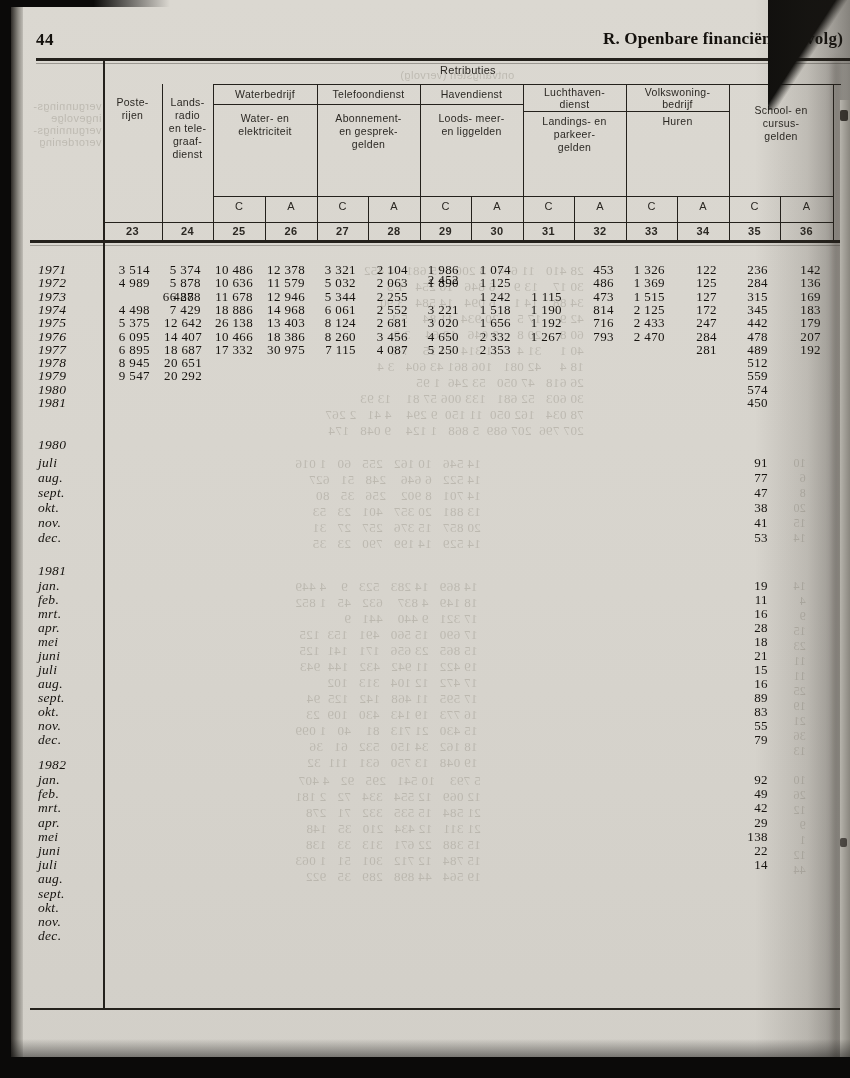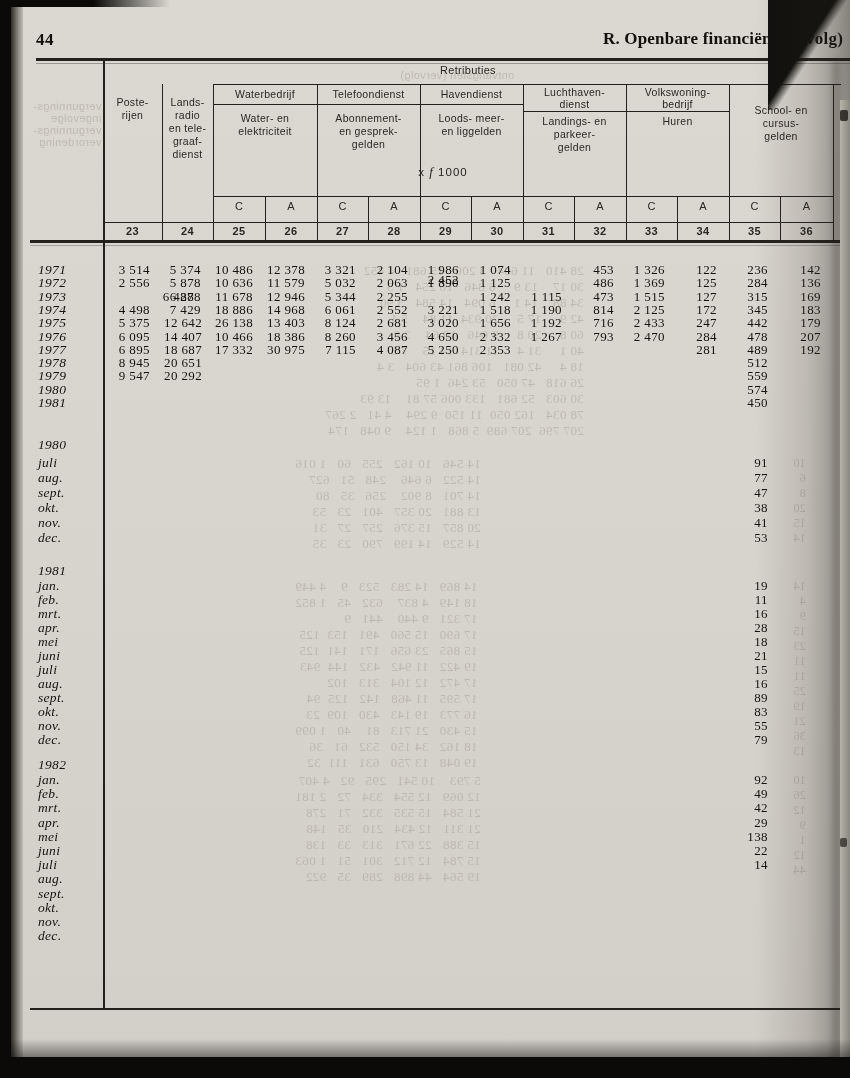--- a/index.html
+++ b/index.html
@@ -30,25 +30,20 @@
   .ov{position:absolute;z-index:6;pointer-events:none;}
 </style>
 </head>
 <body>
 
 <div id="canvas">
 
   <div class="pagenum">44</div>
   <div class="ptitle">R. Openbare financiën (vervolg)</div>
   <div class="hdr" style="left:103px;width:730px;top:64px;font-size:11px;">Retributies</div>
-  <div class="unit">
-    <span>x</span>
-    <span class="cur">f</span>
-    <span>1000</span>
-  </div>
 
   <div class="hline" style="left:36px;width:814px;top:58px;height:3px;"></div>
   <div class="hline" style="left:36px;width:814px;top:63px;opacity:.35;"></div>
   <div class="hline" style="left:213px;width:628px;top:84px;"></div>
   <div class="hline" style="left:213px;width:620px;top:196px;"></div>
   <div class="hline" style="left:103px;width:730px;top:222px;"></div>
   <div class="hline" style="left:30px;width:820px;top:240px;height:2.5px;"></div>
   <div class="hline" style="left:30px;width:820px;top:245px;opacity:.3;"></div>
   <div class="hline" style="left:30px;width:814px;top:1008px;height:1.5px;"></div>
   <div class="vline" style="left:103px;top:59px;height:950px;width:1.5px;"></div>
@@ -155,21 +150,21 @@
     <div class="cell" style="left: 319px; width: 37px; top: 262px;">3 321</div>
     <div class="cell" style="left: 370px; width: 38px; top: 262px;">2 104</div>
     <div class="cell" style="left: 422px; width: 37px; top: 262px;">1 986</div>
     <div class="cell" style="left: 473px; width: 38px; top: 262px;">1 074</div>
     <div class="cell" style="left: 576px; width: 38px; top: 262px;">453</div>
     <div class="cell" style="left: 628px; width: 37px; top: 262px;">1 326</div>
     <div class="cell" style="left: 679px; width: 38px; top: 262px;">122</div>
     <div class="cell" style="left: 731px; width: 37px; top: 262px;">236</div>
     <div class="cell" style="left: 782px; width: 39px; top: 262px;">142</div>
     <div class="rowlabel" style="left: 38px; top: 275.3px;">1972</div>
-    <div class="cell" style="left: 105px; width: 45px; top: 275.3px;">2 556</div>
+    <div class="cell" style="left: 105px; width: 45px; top: 275.3px;">4 989</div>
     <div class="cell" style="left: 164px; width: 37px; top: 275.3px;">5 878</div>
     <div class="cell" style="left: 215px; width: 38px; top: 275.3px;">10 636</div>
     <div class="cell" style="left: 267px; width: 38px; top: 275.3px;">11 579</div>
     <div class="cell" style="left: 319px; width: 37px; top: 275.3px;">5 032</div>
     <div class="cell" style="left: 370px; width: 38px; top: 275.3px;">2 063</div>
     <div class="cell" style="left: 422px; width: 37px; top: 275.3px;">1 890</div>
     <div class="cell" style="left: 473px; width: 38px; top: 275.3px;">1 125</div>
     <div class="cell" style="left: 576px; width: 38px; top: 275.3px;">486</div>
     <div class="cell" style="left: 628px; width: 37px; top: 275.3px;">1 369</div>
     <div class="cell" style="left: 679px; width: 38px; top: 275.3px;">125</div>

